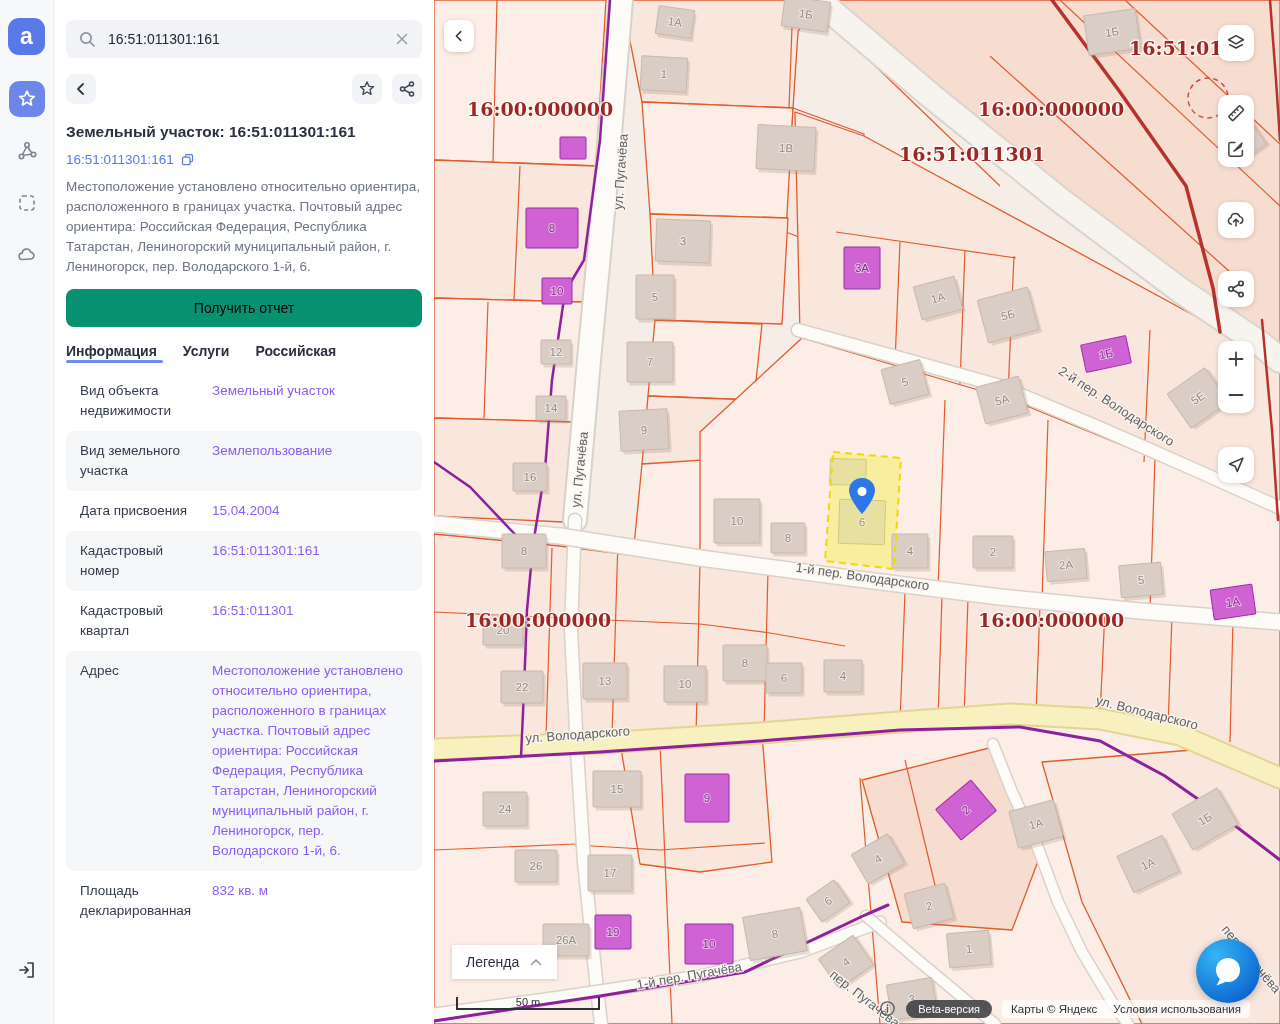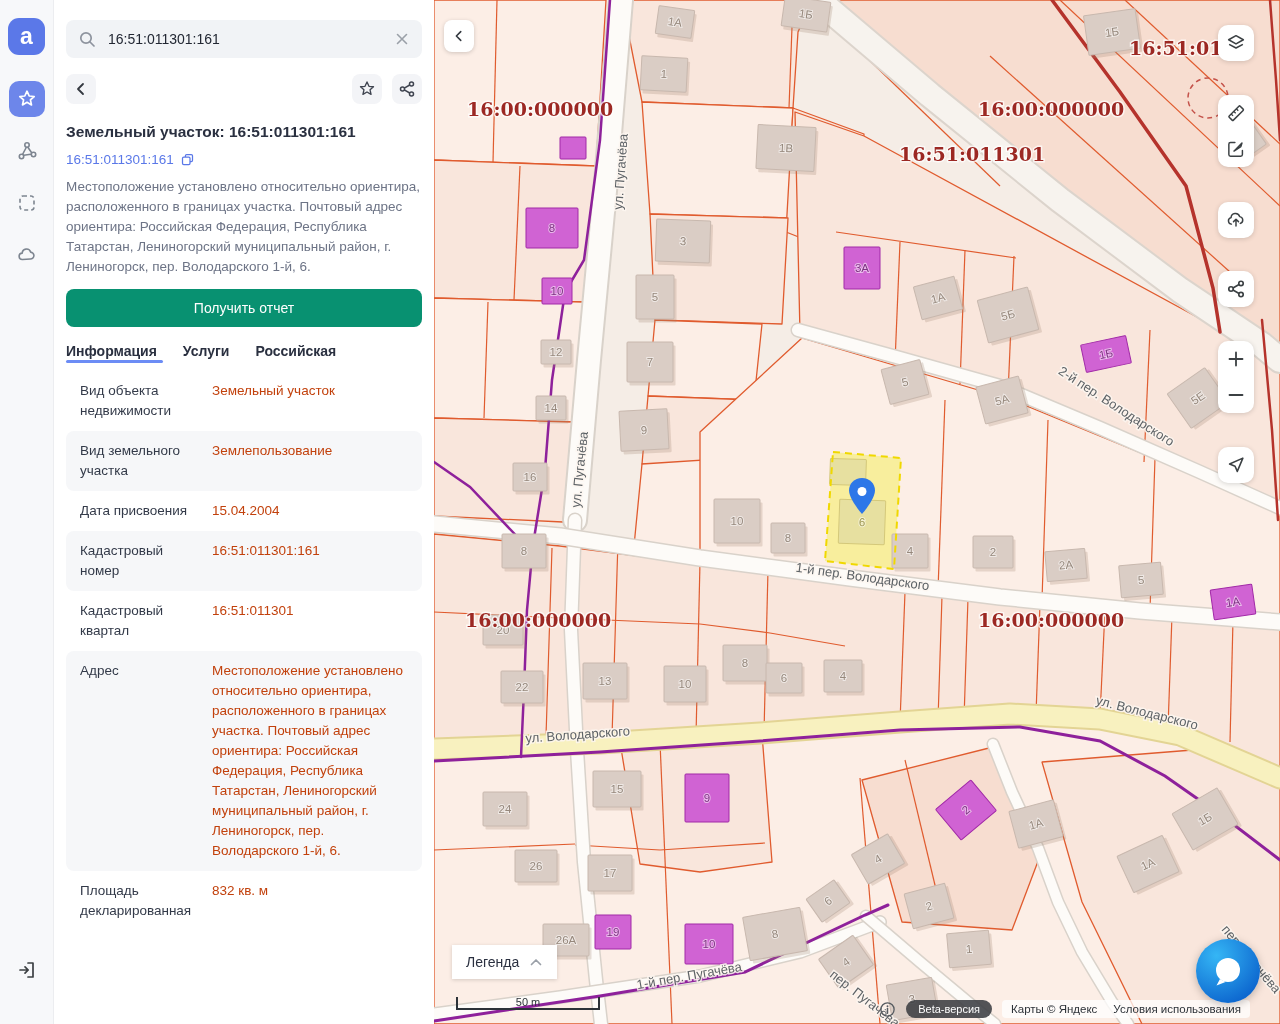--- a/index.html
+++ b/index.html
@@ -16,39 +16,39 @@
   
   .panel{width:380px;background:#fff;box-sizing:border-box;padding:0 12px;flex-shrink:0;position:relative;}
   .search{margin-top:20px;height:38px;background:#f1f3f6;border-radius:8px;display:flex;align-items:center;padding:0 12px;gap:10px;box-sizing:border-box;}
   .search input{border:none;background:transparent;outline:none;font-size:14px;color:#222733;flex:1;font-family:"Liberation Sans",sans-serif;}
   .hdr{display:flex;align-items:center;margin-top:16px;gap:10px;}
   .iconbtn{width:30px;height:30px;border-radius:8px;background:#f3f4f7;display:flex;align-items:center;justify-content:center;cursor:pointer;}
   .hdr .sp{flex:1;}
   .title{font-size:15.5px;font-weight:bold;color:#2a3040;margin-top:18px;line-height:1.3;}
   .cadlink{margin-top:10px;color:#5a78e8;font-size:13.5px;display:flex;align-items:center;gap:6px;}
   .desc{margin-top:10px;font-size:13.5px;line-height:20px;color:#6d7486;}
-  .report{margin-top:12px;width:100%;height:38px;background:#089171;color:#ffffff;border:none;border-radius:8px;font-size:14px;cursor:pointer;font-family:"Liberation Sans",sans-serif;}
+  .report{margin-top:12px;width:100%;height:38px;background:#089171;color:#000000;border:none;border-radius:8px;font-size:14px;cursor:pointer;font-family:"Liberation Sans",sans-serif;}
   .tabs{display:flex;gap:26px;margin-top:16px;}
   .tab{font-size:14px;font-weight:600;color:#2a3040;padding-bottom:4px;position:relative;cursor:pointer;}
   .tab.active::after{content:"";position:absolute;left:0;right:-6px;bottom:0;height:3px;background:#6c8cf5;border-radius:2px;}
   .table{margin-top:8px;}
   .trow{display:flex;padding:10px 14px;border-radius:8px;font-size:13.5px;line-height:20px;}
   .trow:nth-child(even){background:#f6f7f9;}
   .trow .lbl{width:132px;flex-shrink:0;color:#333a49;padding-right:10px;box-sizing:border-box;}
-  .trow .val{flex:1;color:#c2410c;}
+  .trow .val{flex:1;color:#8b5cf6;}
 
   
   .map{position:relative;flex:1;overflow:hidden;background:#f5ede6;}
   .map svg.base{position:absolute;left:0;top:0;}
   .collapse{position:absolute;left:10px;top:20px;width:30px;height:32px;background:#fff;border-radius:8px;box-shadow:0 1px 4px rgba(0,0,0,.18);display:flex;align-items:center;justify-content:center;cursor:pointer;}
   .ctrl{position:absolute;right:26px;width:36px;background:#fff;border-radius:10px;box-shadow:0 1px 5px rgba(0,0,0,.16);display:flex;flex-direction:column;align-items:center;}
   .cbtn{width:36px;height:36px;display:flex;align-items:center;justify-content:center;cursor:pointer;}
   .legend{position:absolute;left:18px;bottom:45px;background:#fff;border-radius:0;box-shadow:0 1px 4px rgba(0,0,0,.16);padding:9px 14px;display:flex;align-items:center;gap:10px;font-size:14px;color:#2a3040;cursor:pointer;}
   .scale{position:absolute;left:22px;bottom:14px;width:144px;height:13px;border-left:2px solid #2c3238;border-right:2px solid #2c3238;border-bottom:2px solid #2c3238;display:flex;align-items:flex-end;justify-content:center;font-size:11px;color:#2c3238;box-sizing:border-box;}
-  .attrib{position:absolute;right:30px;bottom:6px;display:flex;align-items:center;gap:10px;font-size:11.5px;color:#2d3238;}
+  .attrib{position:absolute;right:30px;bottom:6px;display:flex;align-items:flex-start;gap:10px;font-size:11.5px;color:#2d3238;}
   .beta{background:rgba(59,62,66,.88);color:#fff;border-radius:11px;padding:3px 12px;font-size:11px;}
   .maplinks{background:rgba(255,255,255,.75);border-radius:4px;padding:3px 9px;display:flex;gap:16px;}
   .maplinks span{cursor:pointer;}
   .chat{position:absolute;right:20px;bottom:21px;width:64px;height:64px;border-radius:50%;background:radial-gradient(circle at 32% 26%,#35b6f5,#0d67cf 78%);box-shadow:0 2px 8px rgba(0,0,0,.25);display:flex;align-items:center;justify-content:center;cursor:pointer;}
   .ic{display:block;}
 </style>
 </head>
 <body>
 
 <div class="app">

